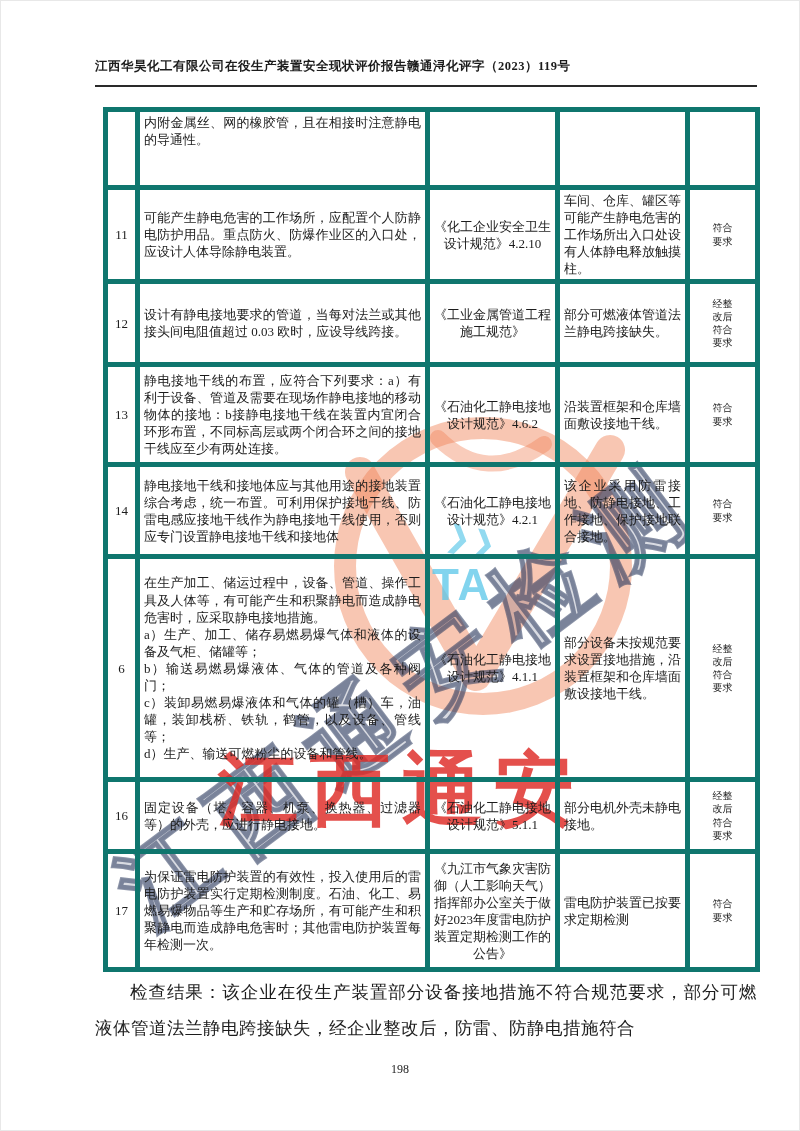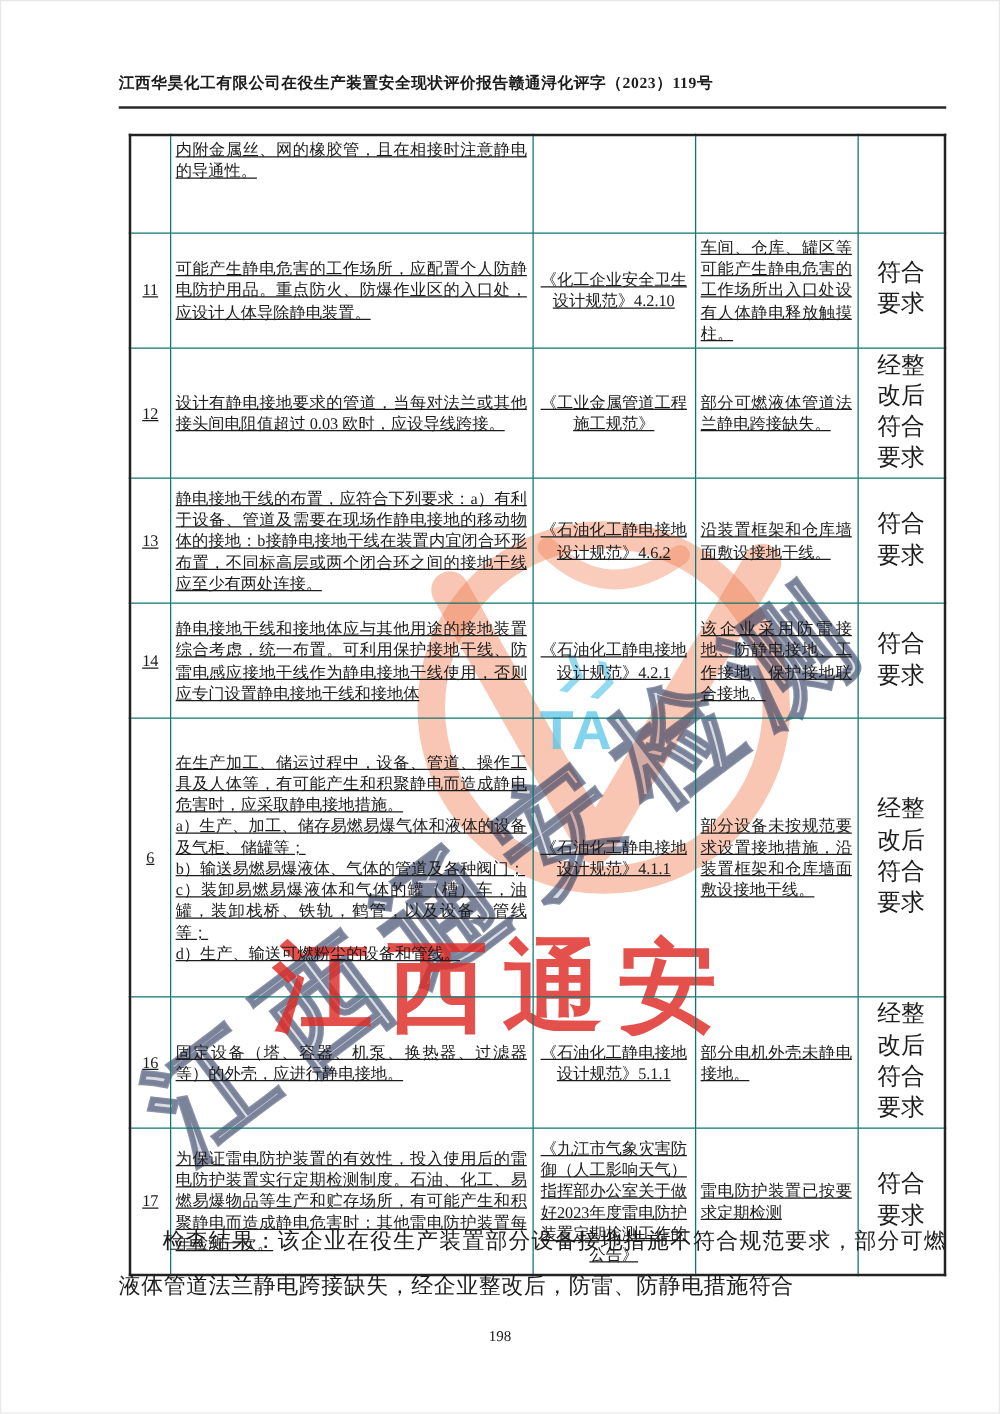--- a/index.html
+++ b/index.html
@@ -23,34 +23,33 @@
     border-top:2px solid #2a2a2a;
   }
   
   table.tbl{
     position:absolute; left:103px; top:107px; width:652px;
     border-collapse:collapse; table-layout:fixed;
     font-size:13px; line-height:1.31;
     z-index:2;
   }
   table.tbl td{
-    border:1px solid #0f766e;
+    border:5px solid #0f766e;
     padding:2px 4px;
     vertical-align:middle;
     word-break:break-all;
     overflow:hidden;
-    text-decoration:underline;
   }
   table.tbl{border:2px solid #222;}
   td.c-no{text-align:center; font-family:"Liberation Serif",serif;}
   td.c-desc{text-align:left; white-space:pre-line; text-align:justify;}
   td.c-desc.top{vertical-align:top;}
   td.c-std{text-align:center;}
   td.c-find{text-align:left; text-align:justify;}
-  td.c-concl{text-align:center; font-size:19px;}
+  td.c-concl{text-align:center; font-size:10px;}
   .concl-inner{display:inline-block; width:2em; text-align:center;}
   
   .result-para{
     position:absolute; left:95px; top:975px; width:662px;
     font-size:17.5px; line-height:2.05; letter-spacing:0.5px;
     text-align:justify; text-indent:2em;
     z-index:2;
   }
   .page-num{
     position:absolute; left:0; top:1062px; width:800px;

